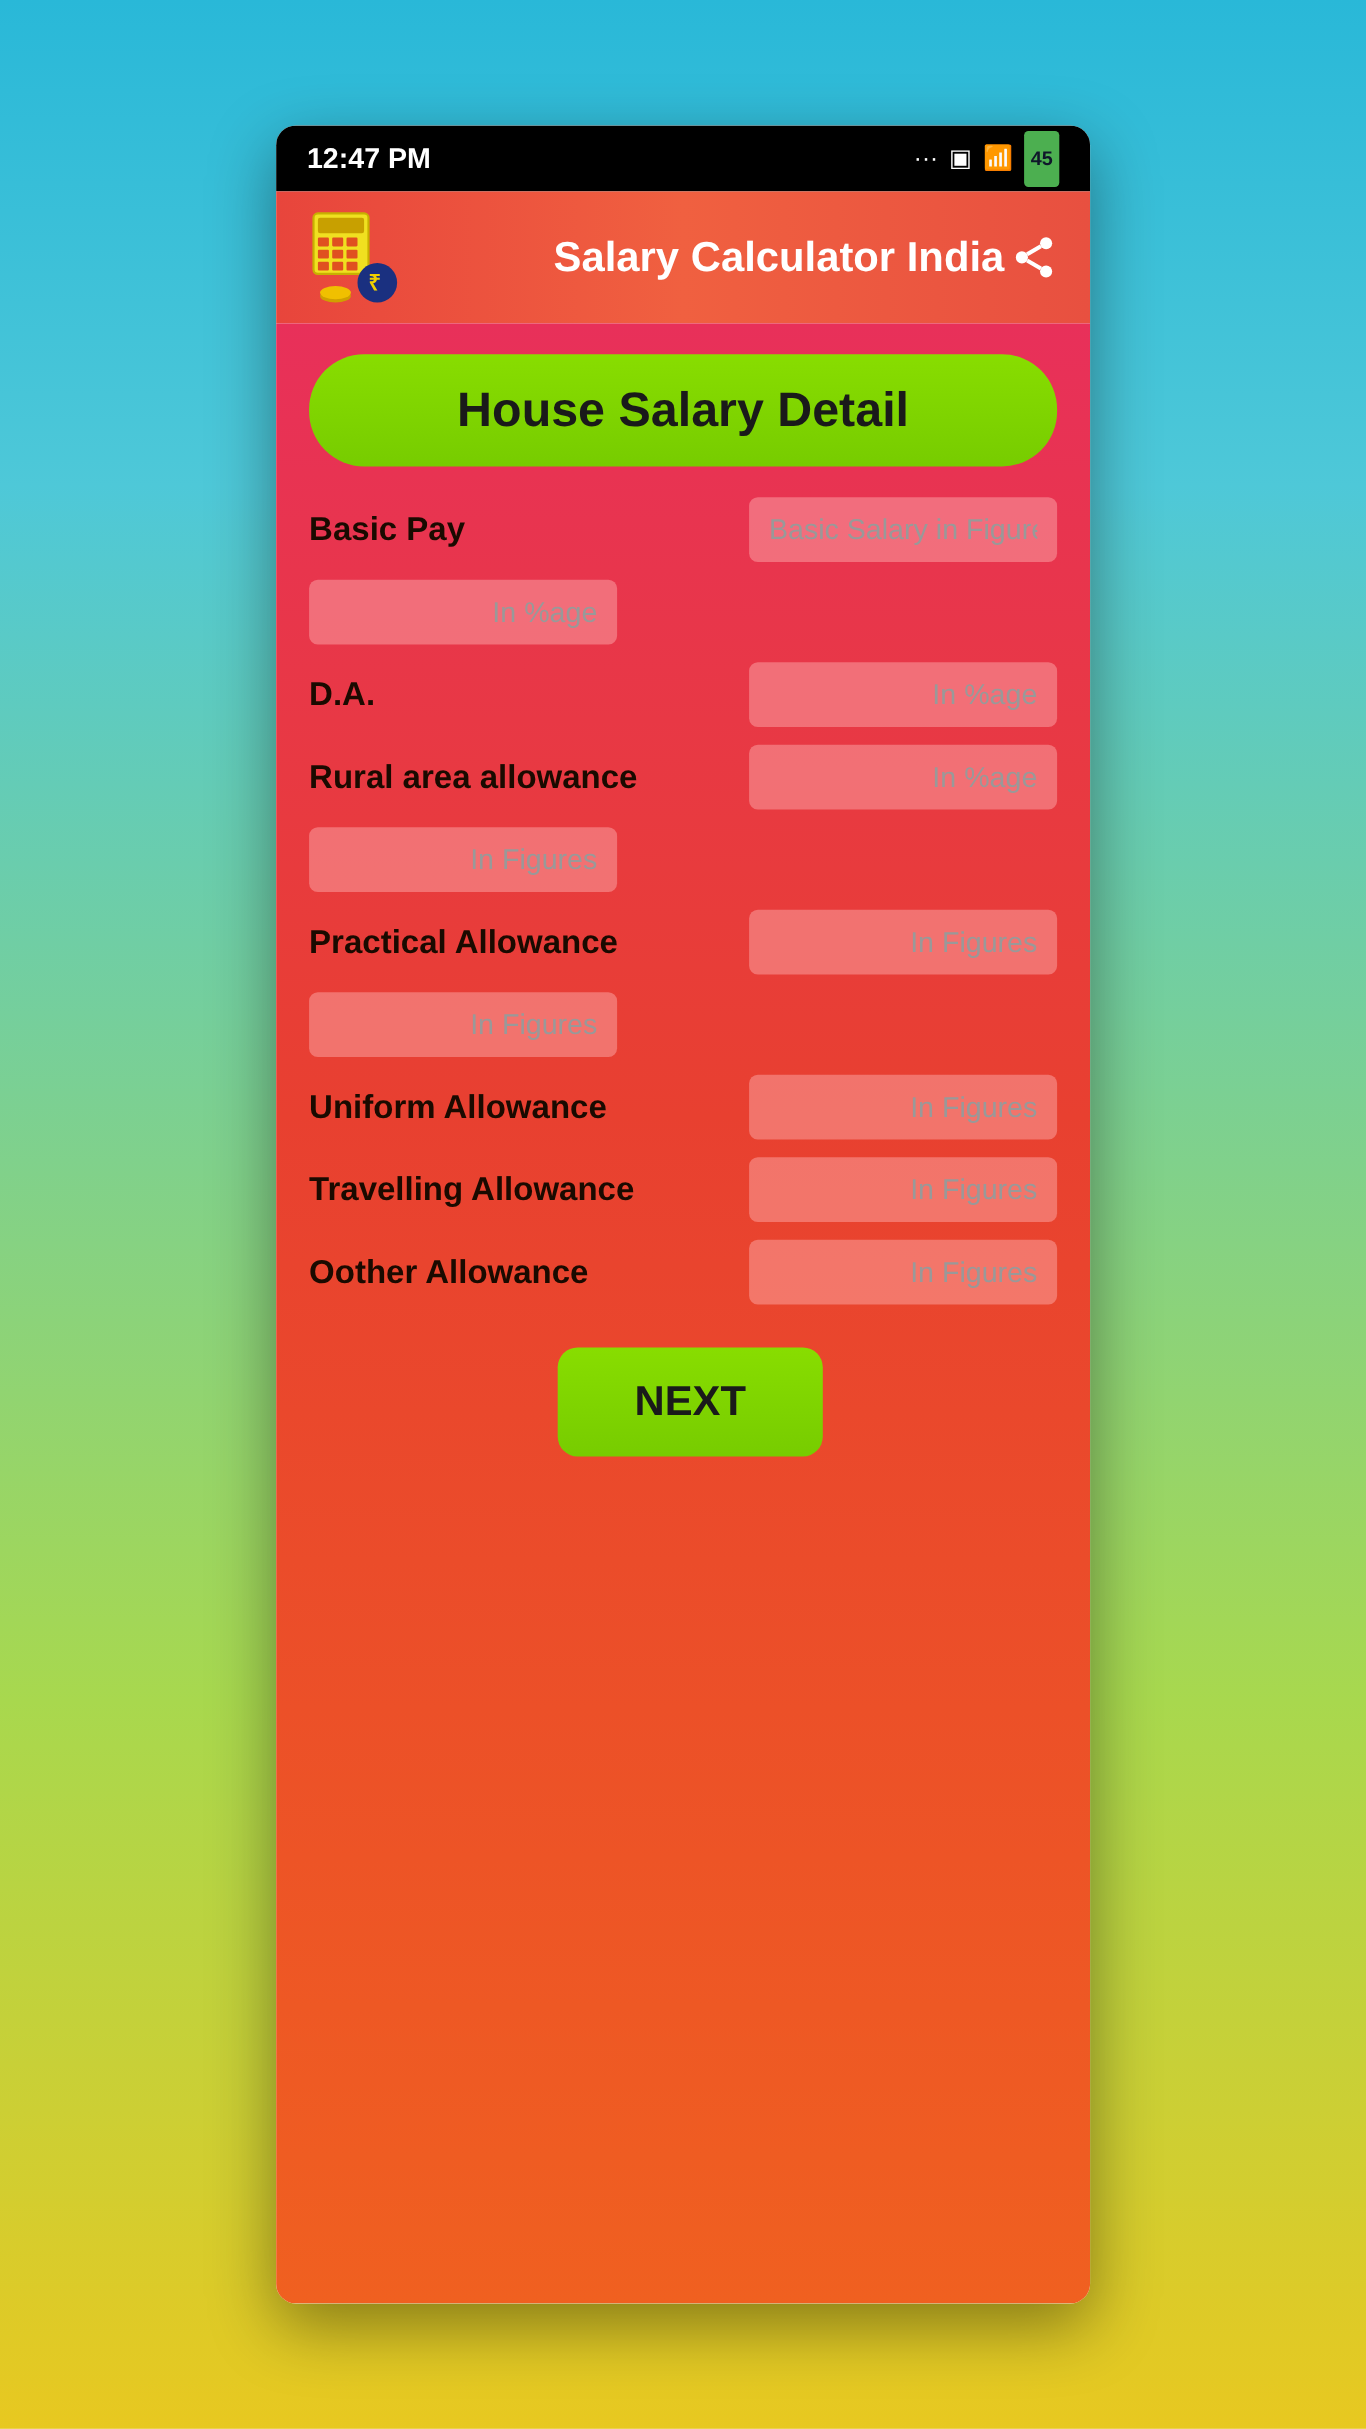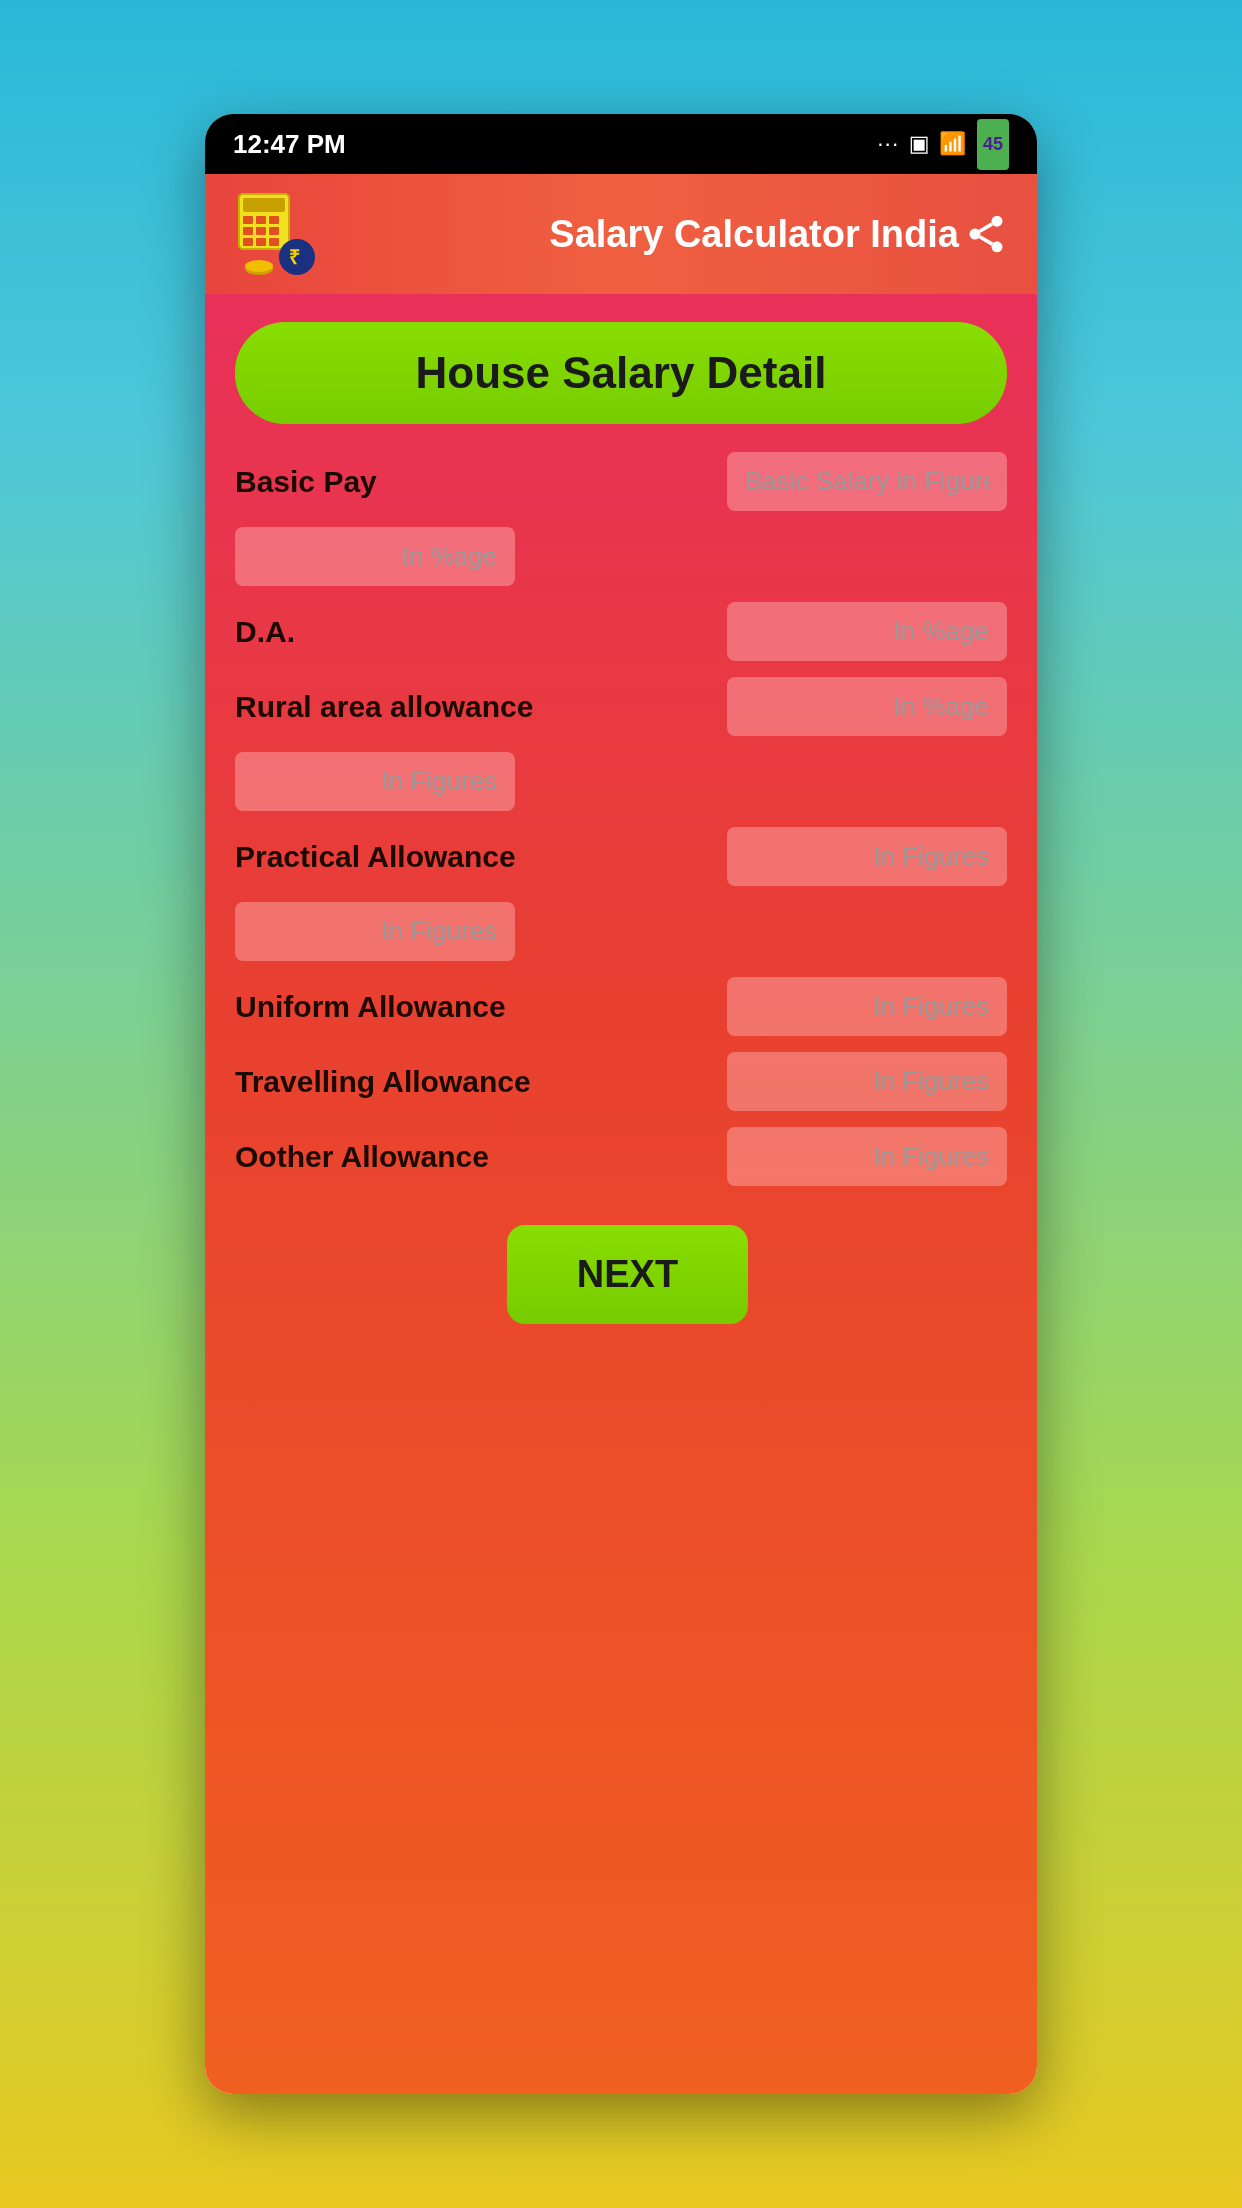--- a/index.html
+++ b/index.html
@@ -8,24 +8,24 @@
       width: 1242px;
       height: 2208px;
       background: linear-gradient(180deg, #29b8d8 0%, #4ec8d8 20%, #a8d84e 70%, #e8c820 100%);
       display: flex;
       align-items: center;
       justify-content: center;
       font-family: 'Arial', sans-serif;
     }
 
     .phone-shell {
-      width: 832px;
+      width: 740px;
       height: 1980px;
       background: #ffffff;
-      border-radius: 28px;
+      border-radius: 18px;
       overflow: hidden;
       display: flex;
       flex-direction: column;
       box-shadow: 0 20px 60px rgba(0,0,0,0.4);
     }
 
     .status-bar {
       background: #000000;
       color: #ffffff;
       display: flex;
@@ -43,21 +43,21 @@
 
     .status-icons {
       display: flex;
       align-items: center;
       gap: 10px;
       font-size: 22px;
     }
 
     .battery-icon {
       background: #4caf50;
-      color: #4c1d95;
+      color: #0f172a;
       font-size: 18px;
       font-weight: bold;
       padding: 15px 6px;
       border-radius: 4px;
     }
 
     .app-header {
       background: linear-gradient(90deg, #e8453c 0%, #f06040 50%, #e85040 100%);
       display: flex;
       align-items: center;

